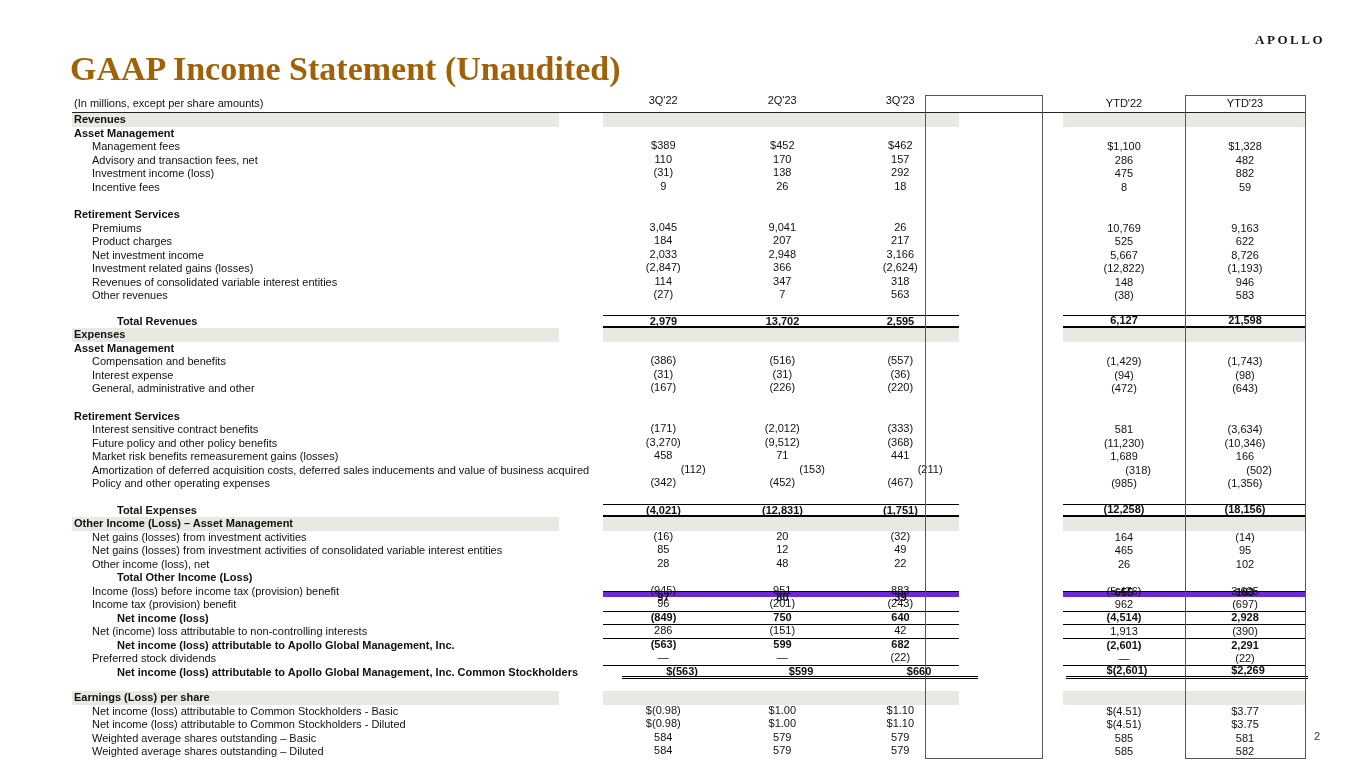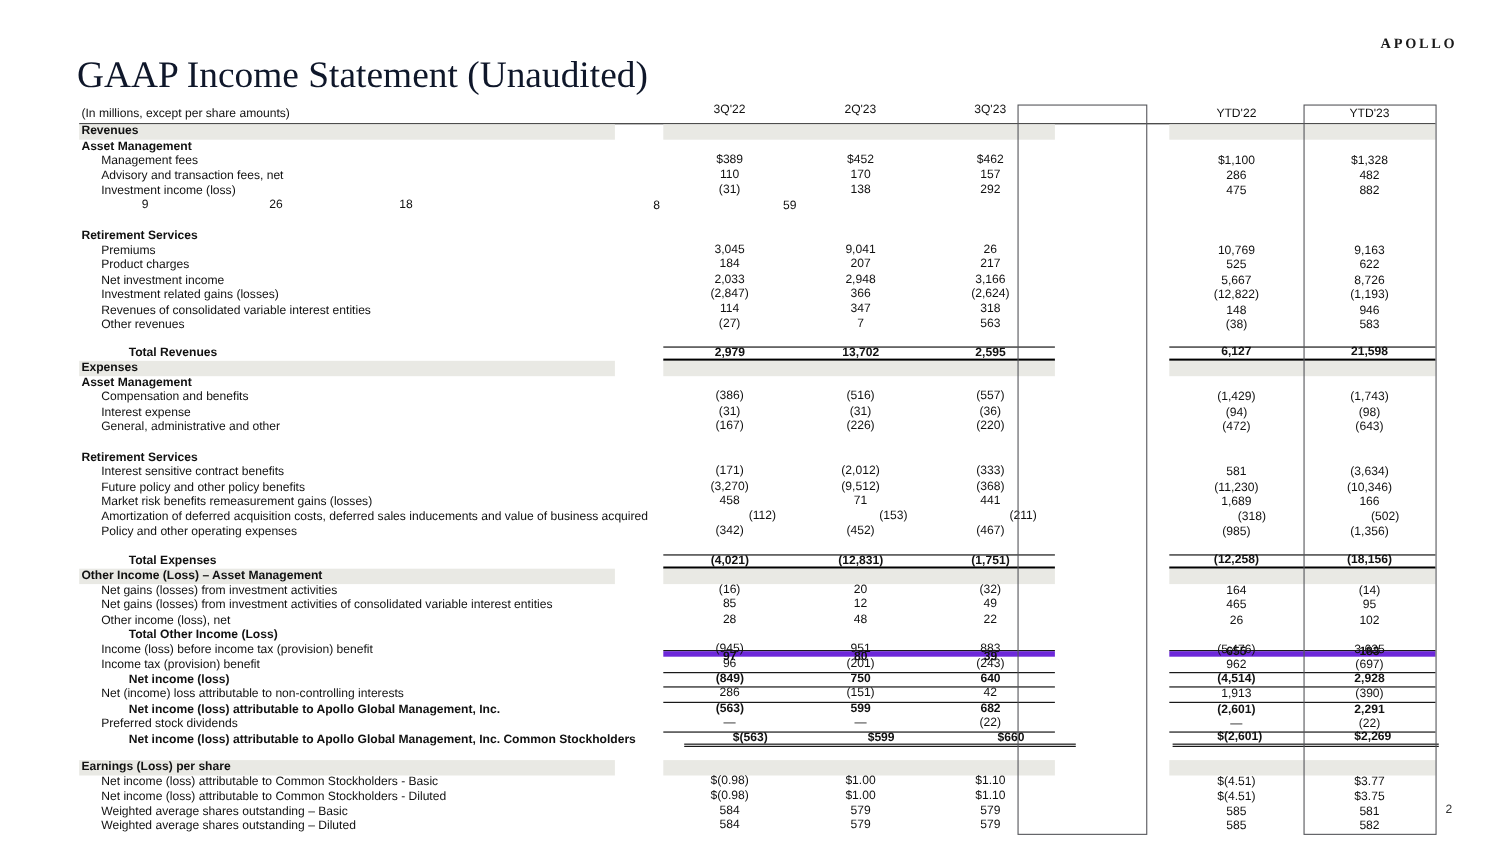--- a/index.html
+++ b/index.html
@@ -1,21 +1,21 @@
 <!DOCTYPE html>
 <html><head>
 <meta charset="utf-8">
 <style>
   html,body{margin:0;padding:0;background:#fff;}
   .page{position:relative;width:1365px;height:768px;background:#ffffff;overflow:hidden;
         font-family:"Liberation Sans",sans-serif;color:#111;}
   .logo{position:absolute;top:32px;right:40px;font-family:"Liberation Serif",serif;
         font-size:13px;font-weight:700;letter-spacing:2.5px;color:#1a1a1a;}
   .title{position:absolute;left:70px;top:50px;font-family:"Liberation Serif",serif;
-         font-size:34px;font-weight:400;color:#0f172a;white-space:nowrap;}
+         font-size:34px;font-weight:700;color:#a16207;white-space:nowrap;}
   .tbl{position:absolute;left:72px;top:95px;width:1233px;font-size:11px;line-height:1;}
   .trow{display:flex;height:13.5px;align-items:center;gap:44px;}
   .thead{height:17px;border-bottom:1px solid #222;}
   .thead .cell{font-weight:400;}
   .lbl{width:615px;white-space:nowrap;overflow:visible;}
   .grpQ{width:356px;display:flex;align-self:stretch;align-items:flex-start;box-sizing:border-box;}
   .grpY{width:242px;display:flex;align-self:stretch;align-items:center;box-sizing:border-box;}
   .gap{width:20px;align-self:stretch;}
   .cell{text-align:center;white-space:nowrap;}
   .c0{width:120px}.c1{width:118px}.c2{width:118px}.c3{width:122px}.c4{width:120px}
@@ -117,20 +117,21 @@
             <div class="cell c1">138</div>
             <div class="cell c2">292</div>
           </div>
           <div class="gap"></div>
           <div class="grpY">
             <div class="cell c3">475</div>
             <div class="cell c4">882</div>
           </div>
         </div>
         <div class="trow item">
+          <div class="lbl ind-1">Incentive fees</div>
           <div class="grpQ">
             <div class="cell c0">9</div>
             <div class="cell c1">26</div>
             <div class="cell c2">18</div>
           </div>
           <div class="gap"></div>
           <div class="grpY">
             <div class="cell c3">8</div>
             <div class="cell c4">59</div>
           </div>

